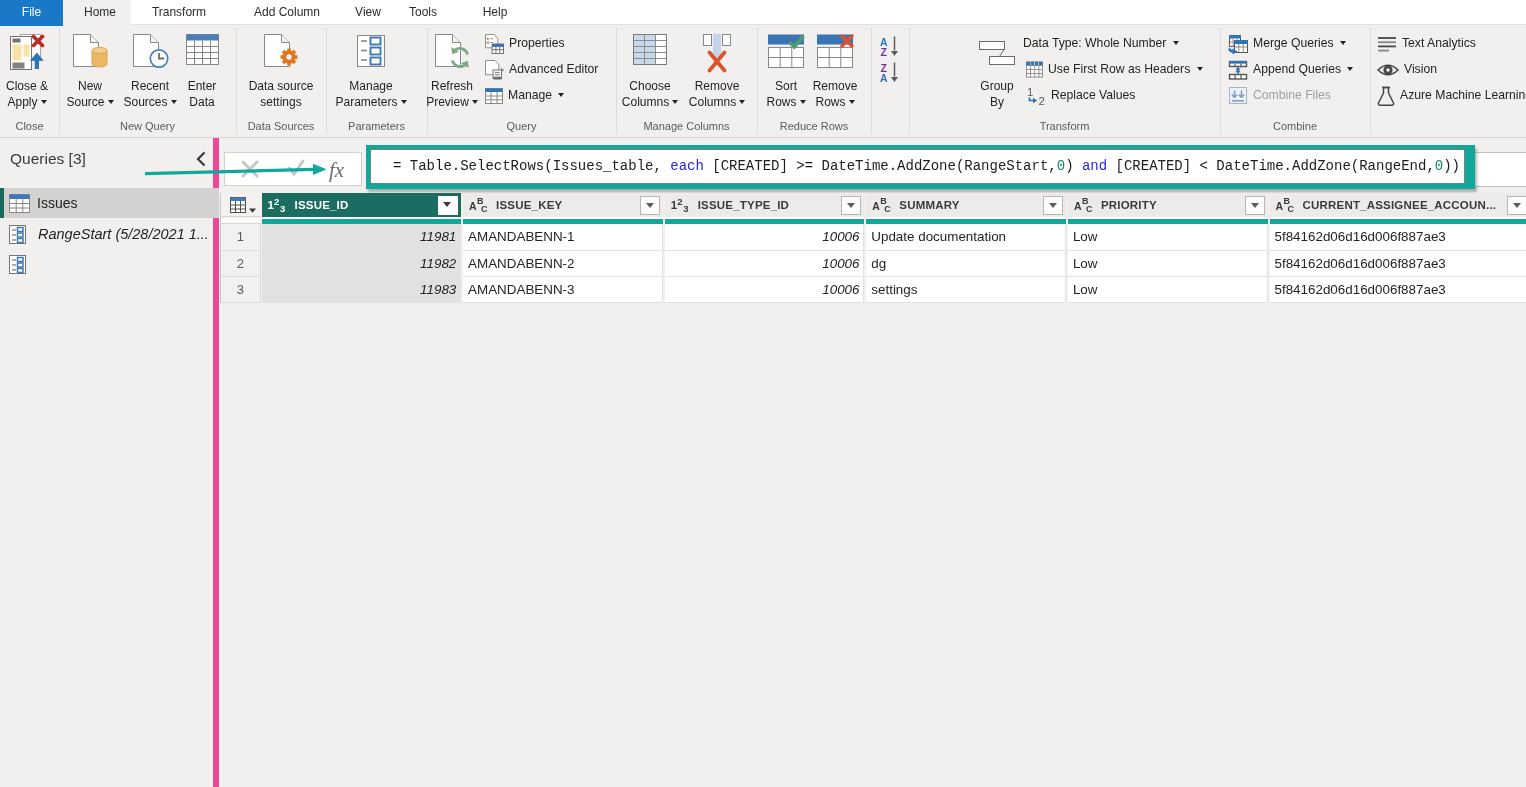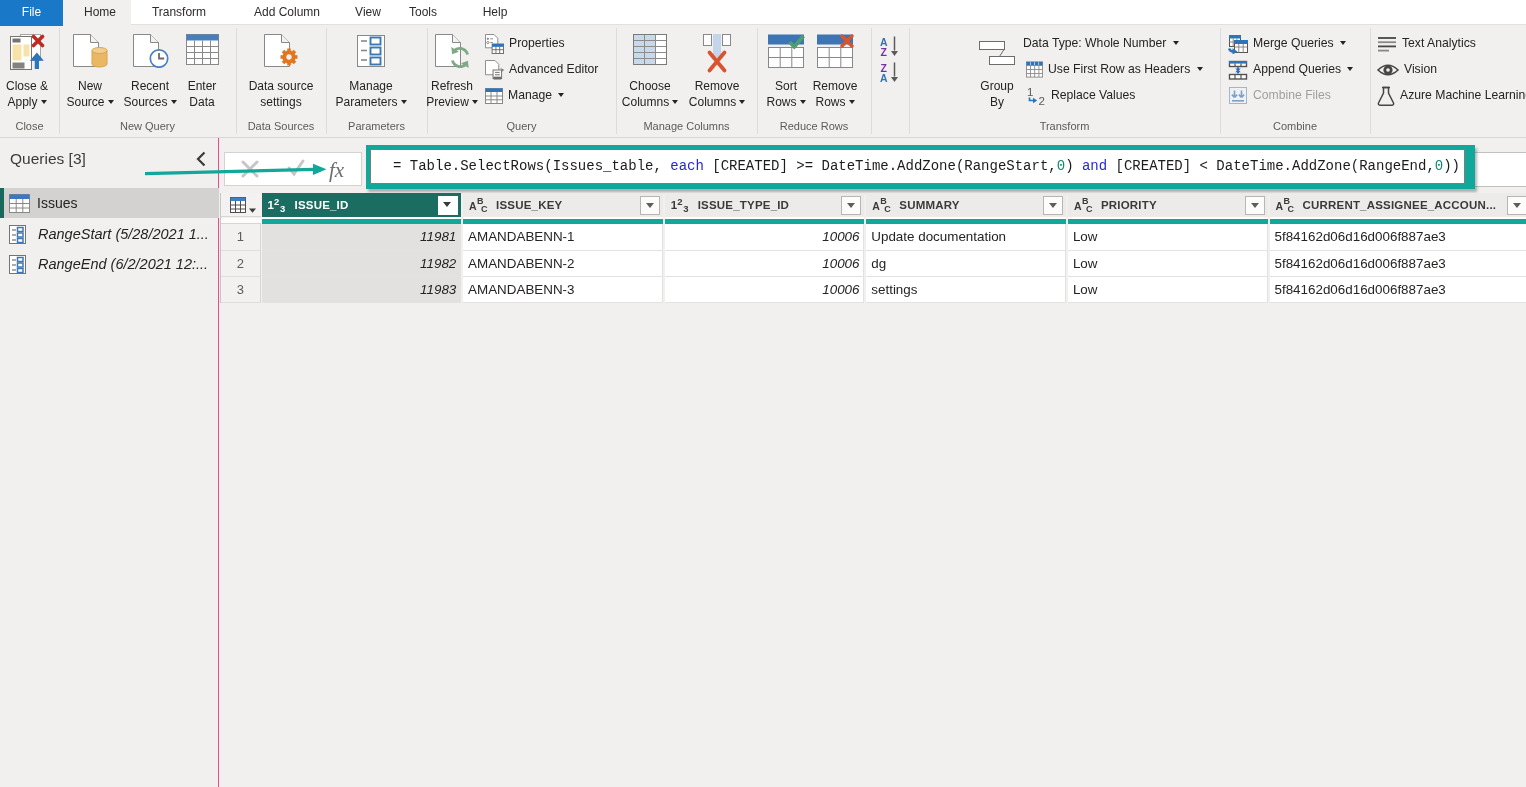--- a/index.html
+++ b/index.html
@@ -17,21 +17,21 @@
 .glabel { position:absolute; top:94px; height:14px; line-height:14px; font-size:11px; color:#5d5b57; text-align:center; white-space:nowrap; }
 .bigbtn { position:absolute; top:9px; text-align:center; }
 .ibox { height:44px; }
 .bigbtn .bi { display:inline-block; vertical-align:top; }
 .bigbtn .bl { font-size:12px; color:#252423; line-height:16px; white-space:nowrap; }
 .caret { display:inline-block; width:0; height:0; border-left:3.5px solid transparent; border-right:3.5px solid transparent; border-top:4px solid #252423; vertical-align:2px; margin-left:3px; }
 .srow { position:absolute; height:26px; line-height:26px; font-size:12.2px; color:#252423; white-space:nowrap; }
 .srow svg { vertical-align:middle; margin-right:5px; }
 .srow.dis { color:#a19f9d; }
 
-#sidebar { position:absolute; left:0; top:138px; width:219px; height:649px; background:#f1f0ef; border-right:1px solid #ec4899; }
+#sidebar { position:absolute; left:0; top:138px; width:219px; height:649px; background:#f1f0ef; border-right:6px solid #ec4899; }
 #queriestitle { position:absolute; left:10px; top:12px; font-size:15.5px; color:#3b3a39; }
 #collapse { position:absolute; left:196px; top:13px; }
 .qrow { position:absolute; left:0; width:219px; height:30px; }
 .qrow .qicon { left:9px; top:6px; }
 .qrow .qtext { position:absolute; left:38px; top:0; line-height:30px; font-size:14px; color:#252423; white-space:nowrap; overflow:hidden; }
 #issuesrow { background:#d3d2d0; border-left:4px solid #17695c; }
 #issuesrow .qicon { left:5px; }
 #issuesrow .qtext { left:33px; }
 .qitalic { font-style:italic; font-size:14.5px !important; }
 
@@ -377,21 +377,20 @@
           <path d="M3 5 h4"></path>
           <path d="M3 10 h4"></path>
           <path d="M3 15 h4"></path>
         </g>
 <g fill="none" stroke="#3c78b4" stroke-width="1.5">
 <rect x="8.5" y="2.5" width="5.5" height="4"></rect>
 <rect x="8.5" y="8" width="5.5" height="4"></rect>
 <rect x="8.5" y="13.5" width="5.5" height="4"></rect>
 </g>
 </svg>
-    <div class="qtext qitalic">RangeEnd (6/2/2021 12:...</div>
   </div>
 </div>
 
 <div id="formulabg"></div>
 <div id="fxbox">
   <svg width="136" height="32" viewBox="0 0 136 32">
     <path d="M18 9 L32 23 M32 9 L18 23" stroke="#c8c6c4" stroke-width="3" stroke-linecap="round"></path>
     <path d="M64 15 l5 6 9-13" stroke="#c8c6c4" stroke-width="3" fill="none" stroke-linecap="round"></path>
     <text x="104" y="24" font-family="Liberation Serif" font-style="italic" font-size="21" fill="#6e6d6b">fx</text>
   </svg>

